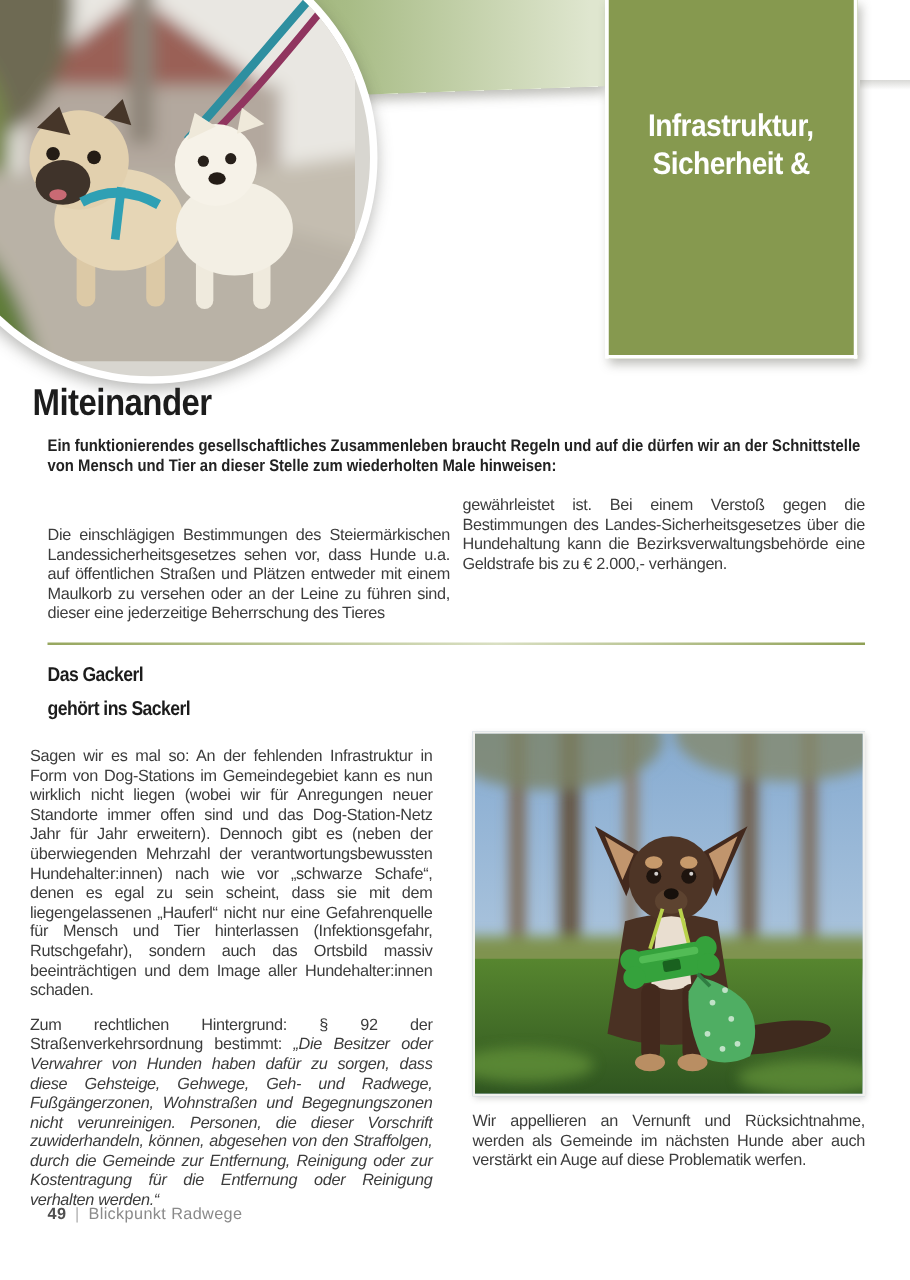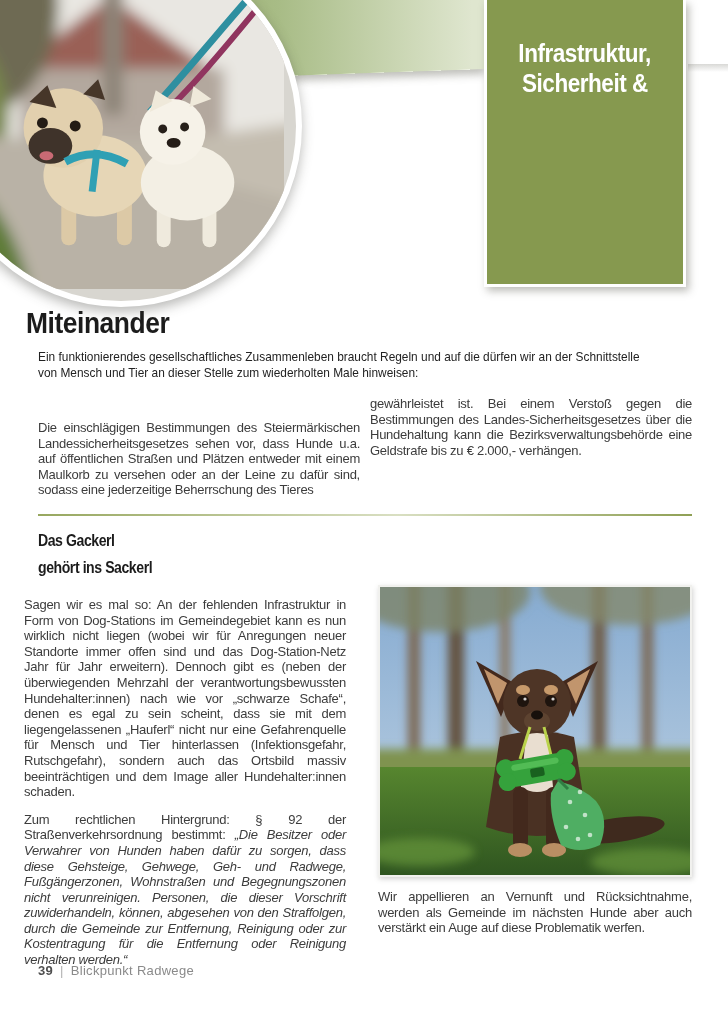--- a/index.html
+++ b/index.html
@@ -20,26 +20,26 @@
     border:6px solid #fff;box-shadow:0 5px 12px rgba(60,60,55,.35);overflow:hidden;z-index:3;
     background:#d8d6d0;}
   .circle-photo svg{display:block;}
 
   
   .category-box{left:484px;top:0;width:202px;height:287px;background:#86994F;
     border:3px solid #fff;border-top:none;box-sizing:border-box;
     box-shadow:3px 4px 8px rgba(90,90,80,.4);z-index:2;text-align:center;}
   .category-box .line{display:block;color:#fff;font-weight:700;font-size:25px;line-height:30px;
     letter-spacing:-.5px;}
-  .category-box .pad{padding-top:38px;}
+  .category-box .pad{padding-top:86px;}
   .cond{display:inline-block;white-space:nowrap;transform:scaleX(.88);transform-origin:0 50%;}
   .cond-c{display:inline-block;white-space:nowrap;transform:scaleX(.9);transform-origin:50% 50%;}
 
   .h1{left:26px;top:306px;font-size:30px;font-weight:700;color:#1c1c1c;letter-spacing:-.5px;}
-  .intro{left:38px;top:349px;width:690px;font-weight:400;font-size:13.5px;line-height:16px;color:#222;}
+  .intro{left:38px;top:349px;width:690px;font-weight:700;font-size:13.5px;line-height:16px;color:#222;}
   .h2{font-size:23px;font-weight:700;color:#1c1c1c;letter-spacing:-.5px;}
   .h2a{left:38px;top:388px;}
   .h2b{left:38px;top:527px;line-height:27px;font-size:16px;}
 
   .bodytext{font-size:13px;line-height:15.6px;letter-spacing:-.25px;text-align:justify;color:#3c3c3c;}
   .col-left1{left:38px;top:420px;width:322px;}
   .col-right1{left:370px;top:396px;width:322px;}
 
   .divider{left:38px;top:514px;width:654px;height:2px;
     background:linear-gradient(90deg,#97a75f,#d9dfc2 55%,#8fa055);}
@@ -121,21 +121,21 @@
 
   <div class="abs h1">
     <span class="cond">Miteinander</span>
   </div>
 
   <div class="abs intro">
     <div><span class="cond">Ein funktionierendes gesellschaftliches Zusammenleben braucht Regeln und auf die dürfen wir an der Schnittstelle</span></div>
     <div><span class="cond">von Mensch und Tier an dieser Stelle zum wiederholten Male hinweisen:</span></div>
   </div>
 
-  <div class="abs bodytext col-left1">Die einschlägigen Bestimmungen des Steiermärkischen Landessicherheitsgesetzes sehen vor, dass Hunde u.a. auf öffentlichen Straßen und Plätzen entweder mit einem Maulkorb zu versehen oder an der Leine zu dafür sind, sodass eine jederzeitige Beherrschung des Tieres</div>
+  <div class="abs bodytext col-left1">Die einschlägigen Bestimmungen des Steiermärkischen Landessicherheitsgesetzes sehen vor, dass Hunde u.a. auf öffentlichen Straßen und Plätzen entweder mit einem Maulkorb zu versehen oder an der Leine zu führen sind, dieser eine jederzeitige Beherrschung des Tieres</div>
   <div class="abs bodytext col-right1">gewährleistet ist. Bei einem Verstoß gegen die Bestimmungen des Landes-Sicherheitsgesetzes über die Hundehaltung kann die Bezirksverwaltungsbehörde eine Geldstrafe bis zu € 2.000,- verhängen.</div>
 
   <div class="abs divider"></div>
 
   <div class="abs h2 h2b">
     <div><span class="cond">Das Gackerl</span></div>
     <div><span class="cond">gehört ins Sackerl</span></div>
   </div>
 
   <div class="abs left-col2">
@@ -219,16 +219,16 @@
         <circle cx="198" cy="252" r="2.3"></circle>
           <circle cx="200" cy="205" r="2.3"></circle>
       </g>
       <path d="M178 192 L188 202" stroke="#2f7d42" stroke-width="3" fill="none"></path>
     </svg>
   </div>
 
   <div class="abs bodytext caption">Wir appellieren an Vernunft und Rücksichtnahme, werden als Gemeinde im nächsten Hunde aber auch verstärkt ein Auge auf diese Problematik werfen.</div>
 
   <div class="abs footer">
-    <span class="num">39</span><span class="bar">|</span><span>Blickpunkt Radwege</span>
+    <span class="num">49</span><span class="bar">|</span><span>Blickpunkt Radwege</span>
   </div>
 
 </div>
 
 </body></html>

